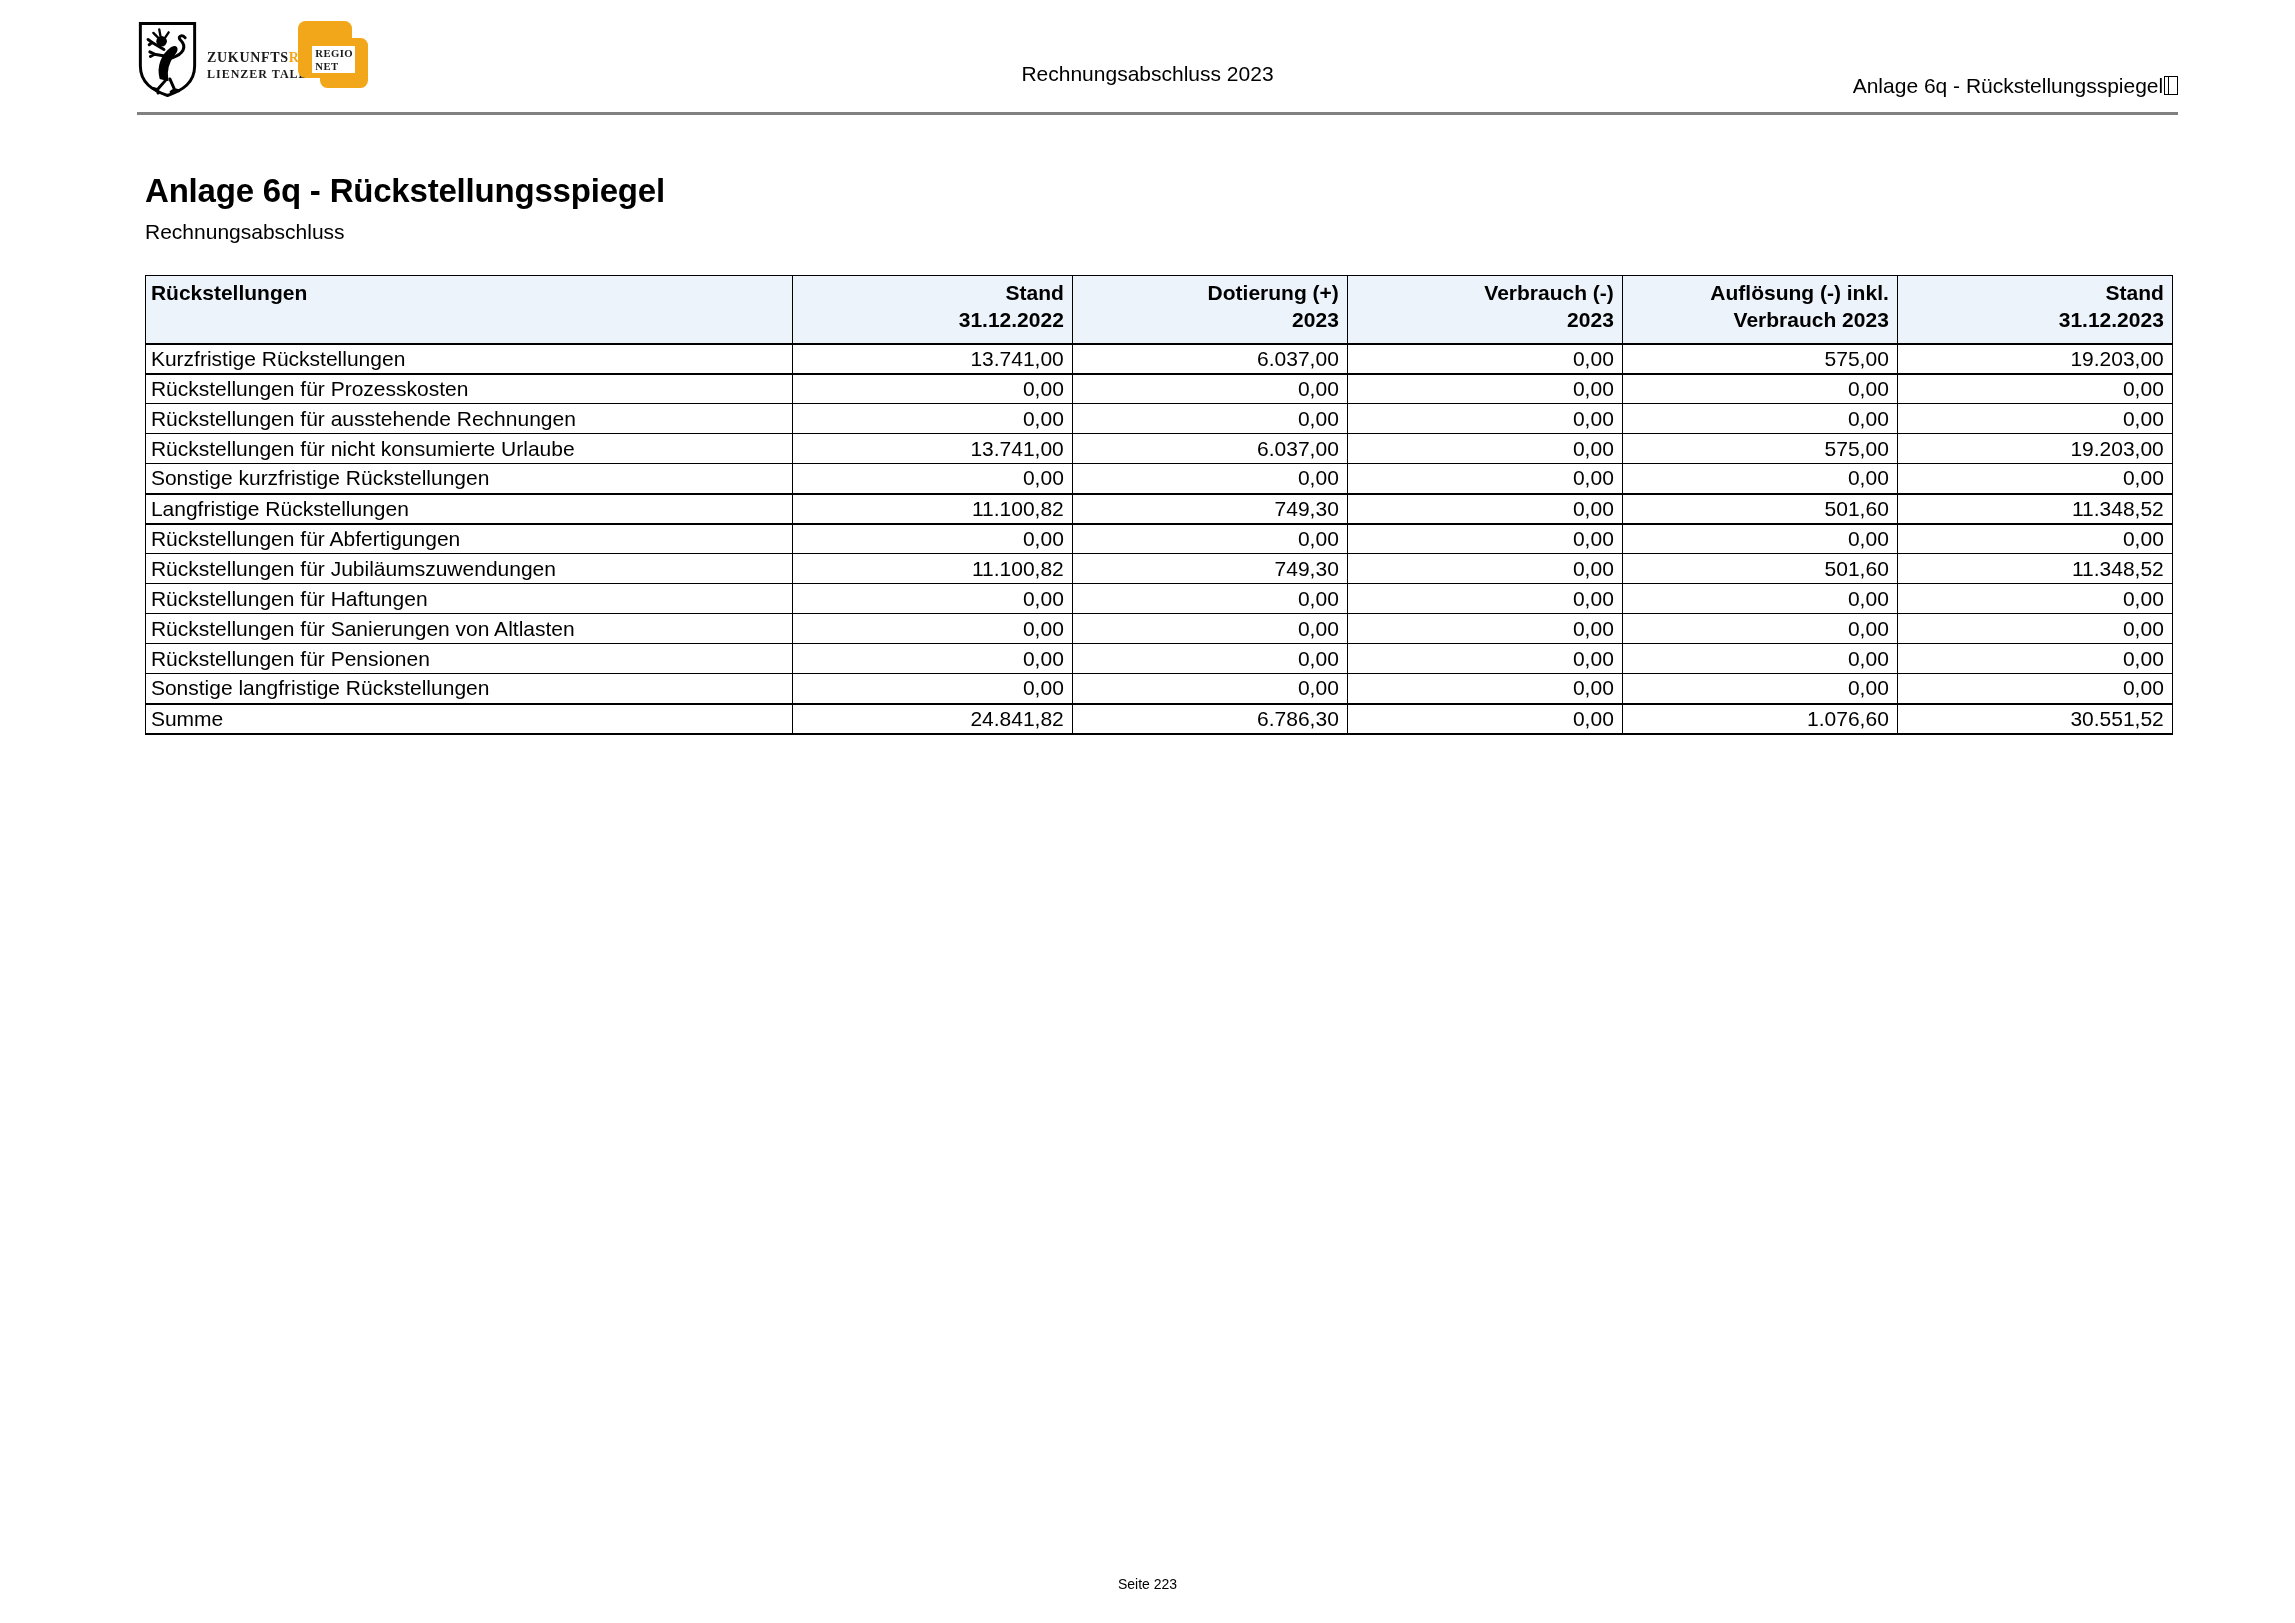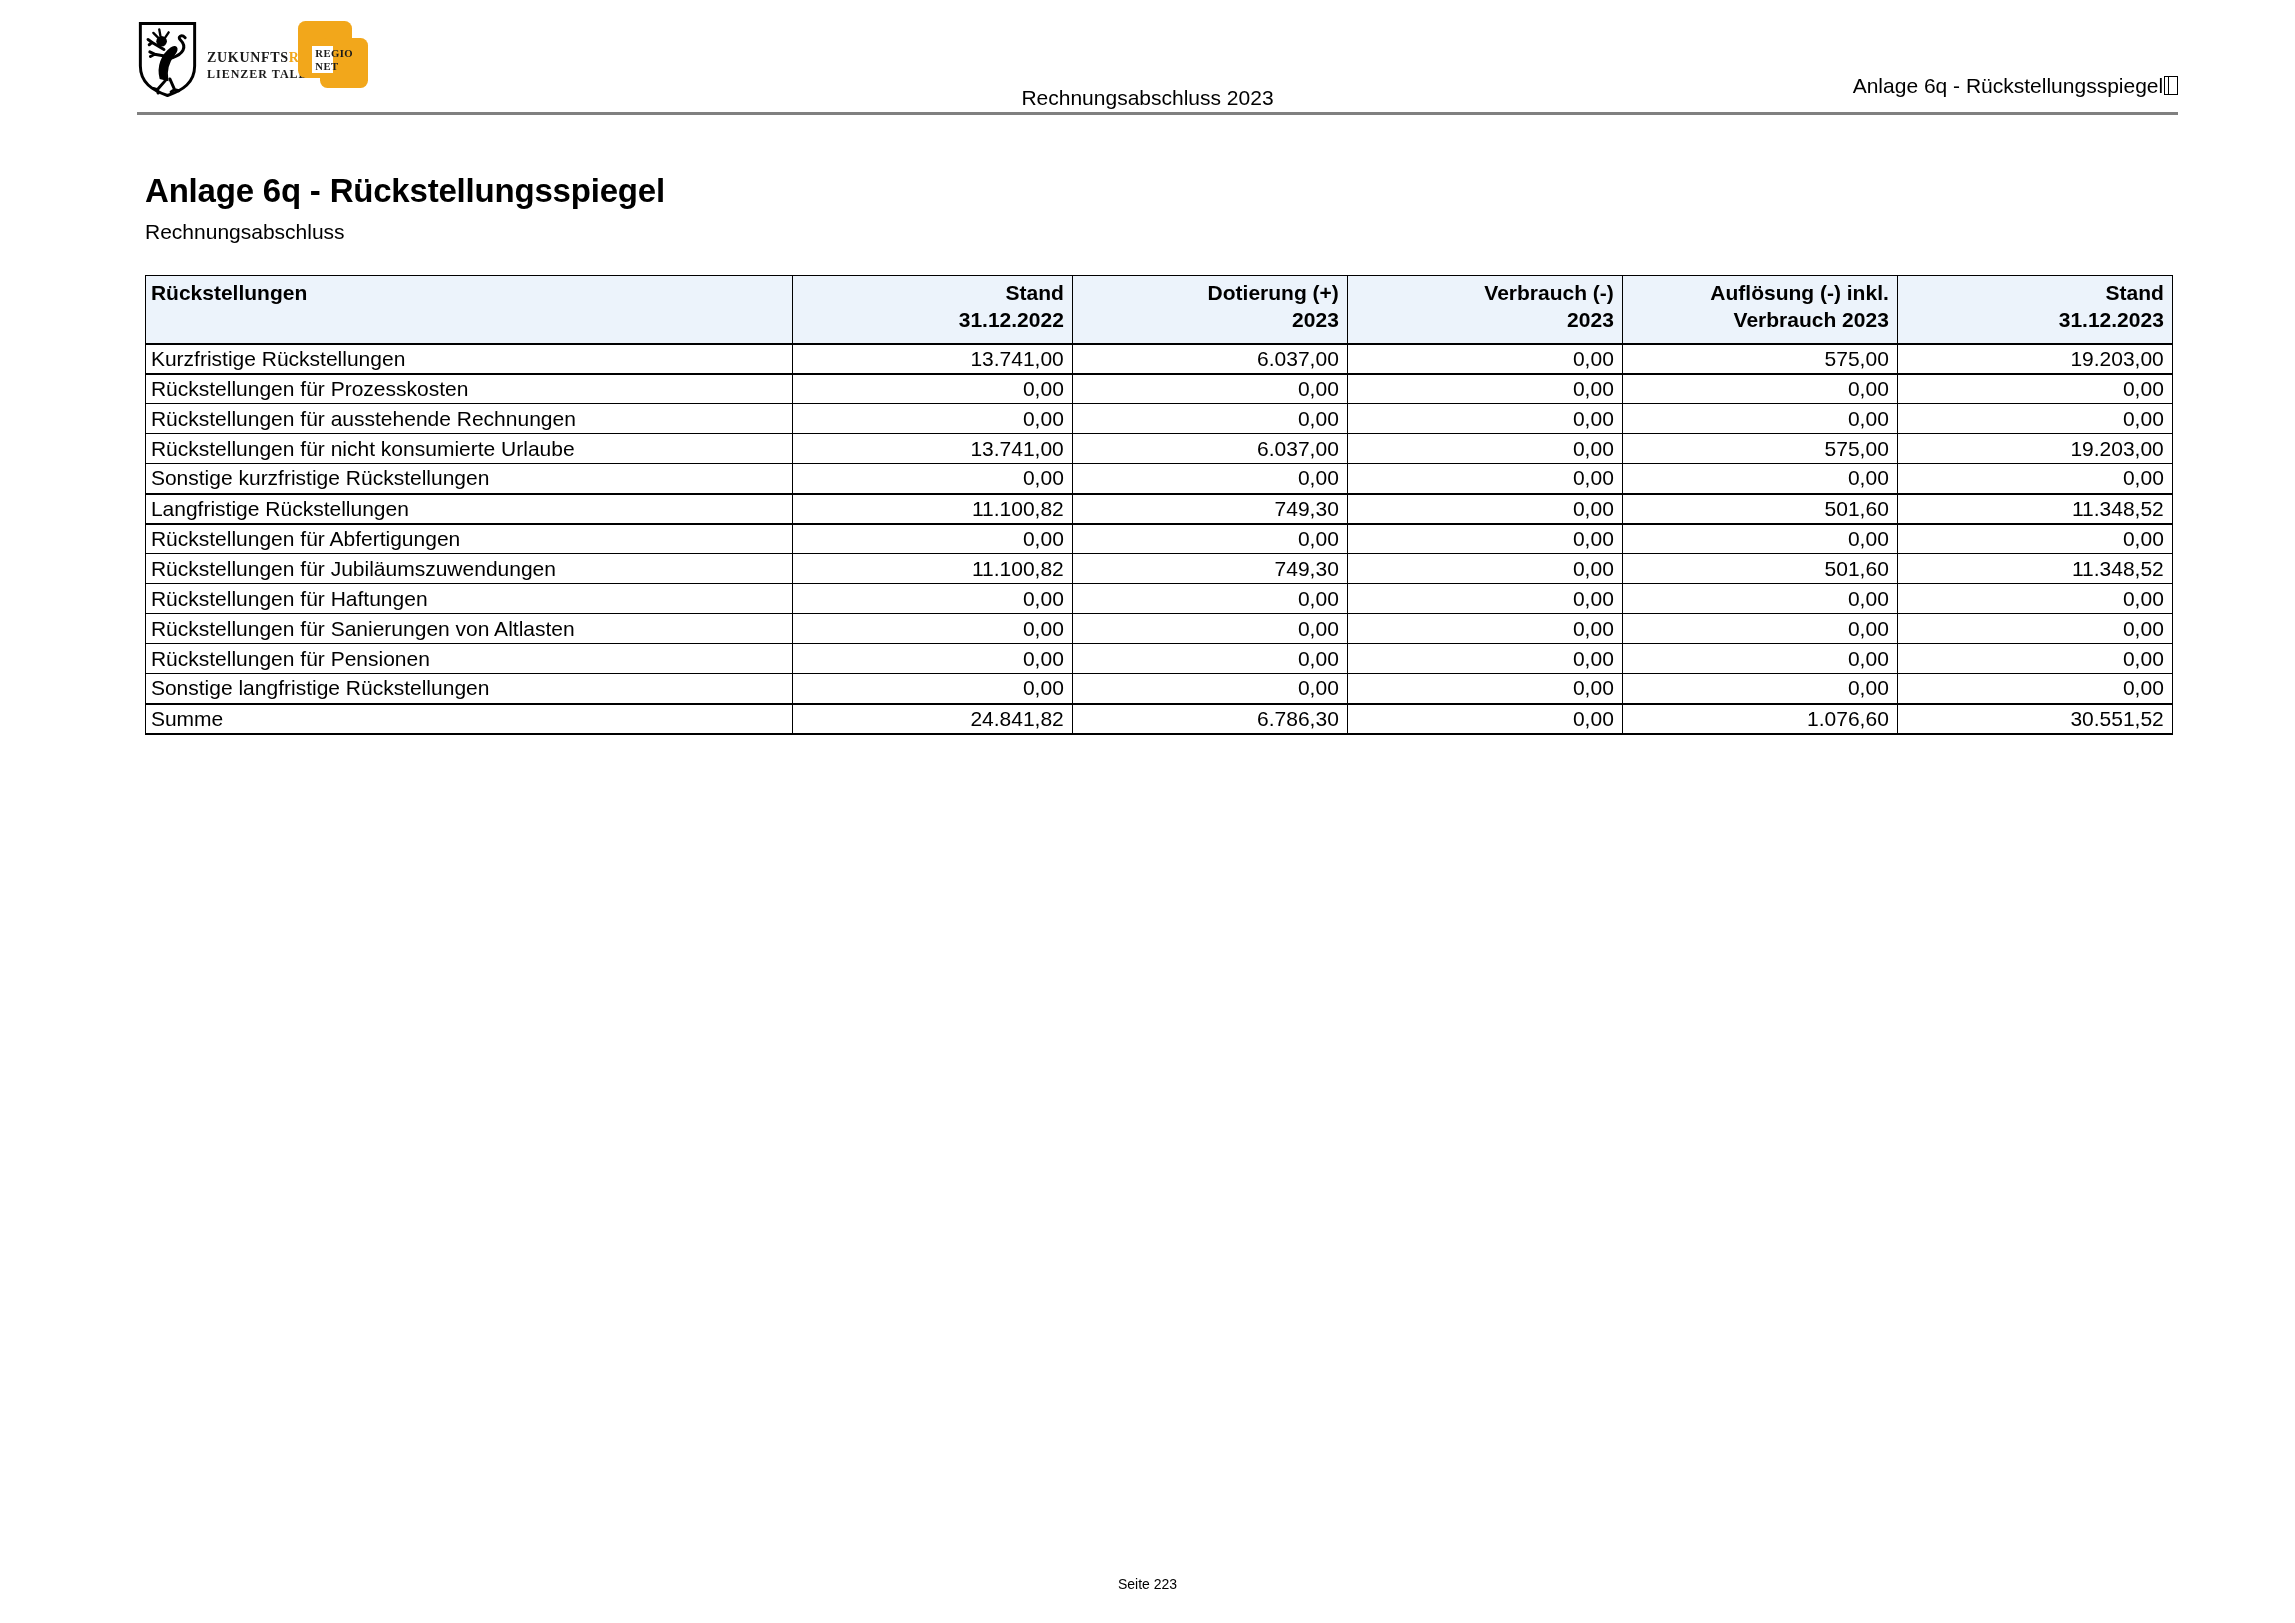--- a/index.html
+++ b/index.html
@@ -25,28 +25,28 @@
   }
   .brand-line1 { font-size: 14px; letter-spacing: 0.7px; white-space: nowrap; }
   .brand-line1 .accent { color: var(--accent, #F2A71B); }
   .brand-line1 sup { font-size: 8.2px; }
   .brand-line2 { font-size: 12px; letter-spacing: 1px; margin-top: 1.6px; white-space: nowrap; }
 
   .regio-logo { position: absolute; left: 160px; top: 2.5px; width: 71px; height: 69px; }
   .regio-sq1 { position: absolute; left: 0; top: 0; width: 54px; height: 57px; background: var(--accent, #F2A71B); border-radius: 7.4px; }
   .regio-sq2 { position: absolute; left: 22px; top: 17px; width: 48px; height: 50px; background: var(--accent, #F2A71B); border-radius: 7.4px; }
   .regio-white {
-    position: absolute; left: 14px; top: 25.4px; width: 21px; height: 27px; background: #ffffff;
+    position: absolute; left: 14px; top: 25.4px; width: 43px; height: 27px; background: #ffffff;
     font-family: "Liberation Serif", serif; font-weight: bold; font-size: 10.7px; line-height: 12.3px;
     padding: 1.6px 0 0 3.3px; box-sizing: border-box; color: #1a1a1a; letter-spacing: 0.4px;
   }
 
   
   .header-center {
-    position: absolute; left: 0; top: 86px; width: 100%;
+    position: absolute; left: 0; top: 62px; width: 100%;
     text-align: center; font-size: 21px; line-height: 24.6px;
   }
   .header-right {
     position: absolute; right: 117px; top: 74px;
     font-size: 21px; line-height: 24.6px; white-space: nowrap;
   }
   .tofu {
     display: inline-block; position: relative; width: 14px; height: 19px;
     border: 1.6px solid #000; vertical-align: -1.6px; margin-left: 0.8px; box-sizing: border-box;
   }

